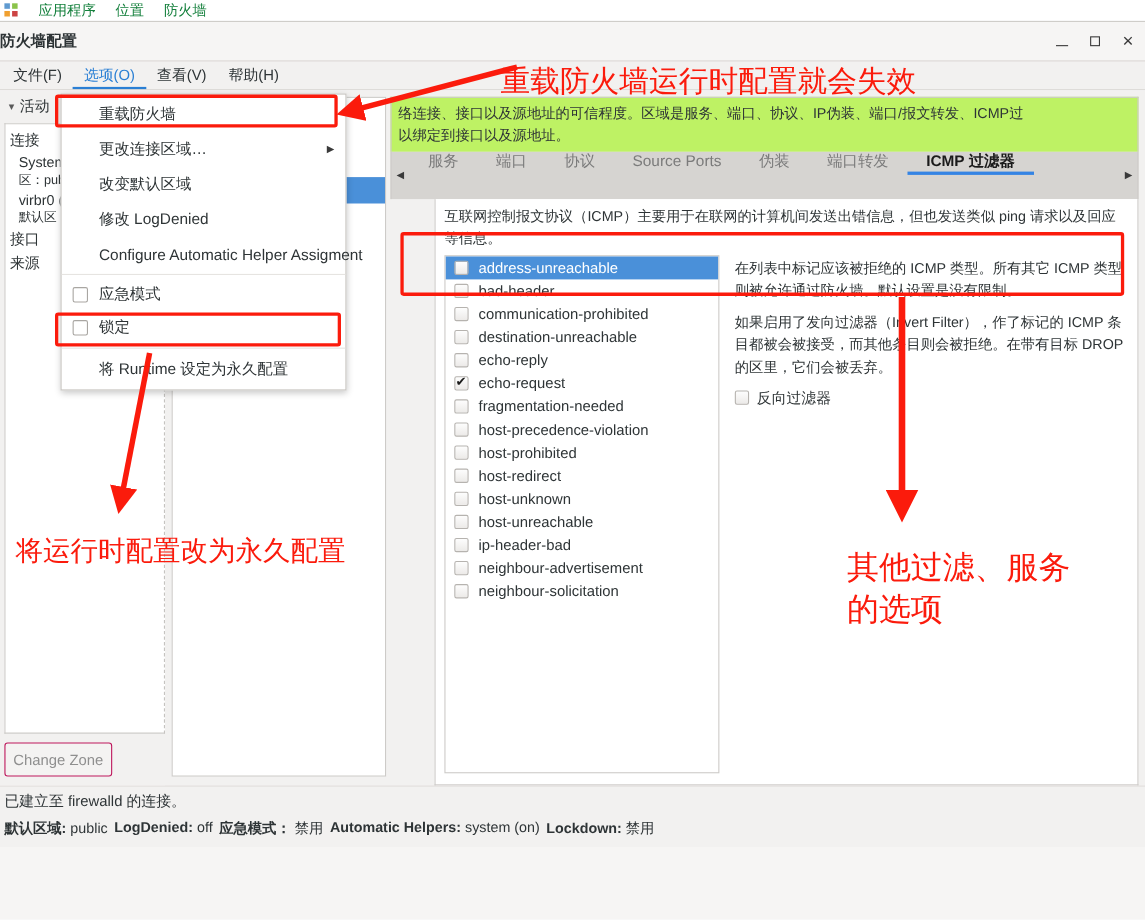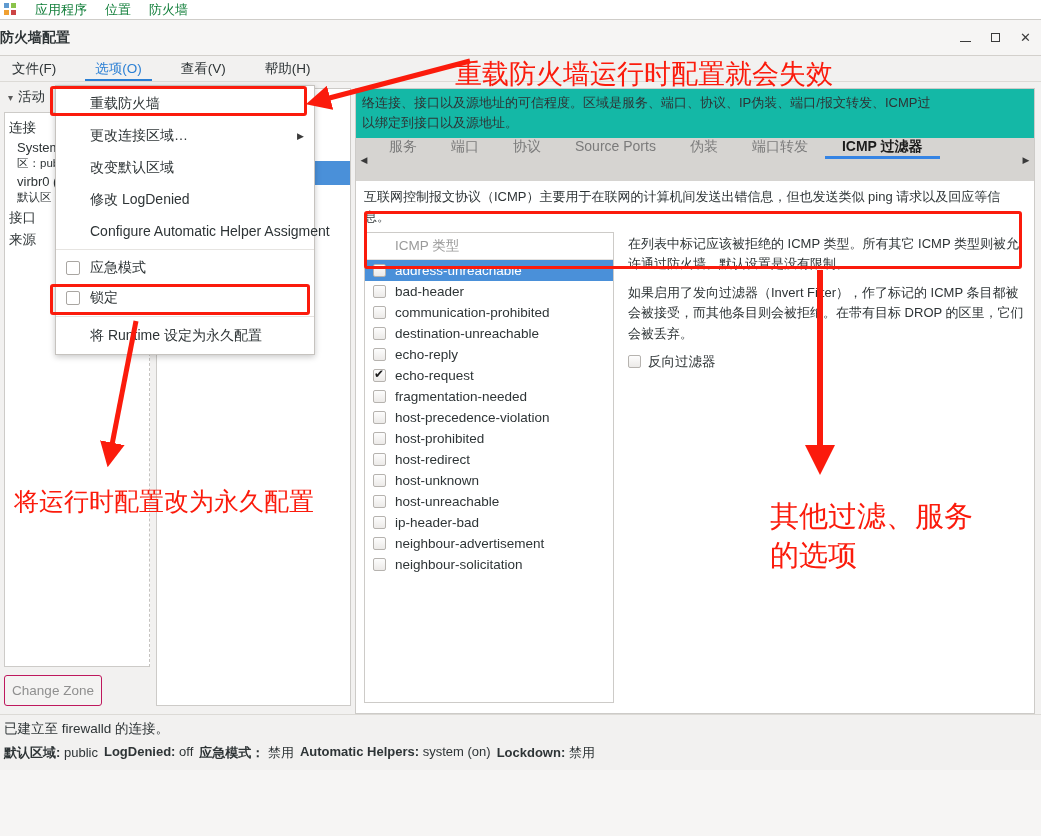--- a/index.html
+++ b/index.html
@@ -44,21 +44,21 @@
   #win-controls { position:absolute; right:10px; display:flex; gap:20px; align-items:center; color:#3a3a3a; }
   #win-controls span { font-size:13px; line-height:1; cursor:default; }
   .wc-min { display:inline-block; width:11px; border-bottom:1.5px solid #3a3a3a; height:7px;}
   .wc-max { display:inline-block; width:9px; height:9px; border:1.5px solid #3a3a3a;}
   .wc-close { font-size:15px; font-weight:500;}
 
   
   #menubar {
     position:relative; height:26px; background:#f2f1f0;
     border-bottom:1px solid #dcdad6;
-    display:flex; align-items:center; padding-left:2px; gap:19px;
+    display:flex; align-items:center; padding-left:2px; gap:0;
   }
   .menu-item { padding:3px 10px; font-size:13.5px; color:#2e3436; white-space:nowrap; }
   .menu-item.active { color:#2a7fd4; border-bottom:2px solid #2a7fd4; padding-bottom:1px;}
 
   
   #body-area { position:relative; height:632px; background:#f2f1f0; display:flex; }
 
   
   #left-col {
     width:150px; background:#f2f1f0; padding:4px 0 0 4px;
@@ -85,38 +85,38 @@
   #zone-list {
     flex:1; background:#ffffff; border:1px solid #cdcbc8; overflow:hidden;
     margin-bottom:8px;
   }
   .zone-row { padding:4px 8px; font-size:14px; color:#2e3436; }
   .zone-row.selected { background:#4a90d9; color:#ffffff; }
 
   
   #right-col { flex:1; position:relative; padding:6px 6px 0 0; display:flex; flex-direction:column;}
   #zone-desc {
-    background:#14b8a6; border:1px solid #cdcbc8; border-bottom:none;
+    background:#bef264; border:1px solid #cdcbc8; border-bottom:none;
     padding:4px 6px; font-size:13px; line-height:1.5; color:#2e3436;
     height:50px; overflow:hidden;
   }
   #tabbar {
     background:#d6d4d1; border-left:1px solid #cdcbc8; border-right:1px solid #cdcbc8;
     display:flex; align-items:stretch; height:43px;
   }
   .tab-scroll { width:16px; display:flex; align-items:center; justify-content:center; font-size:9px; color:#3a3a3a;}
   .tabs { flex:1; display:flex; align-items:flex-start; }
   .tab {
     display:flex; align-items:center; padding:0 17px; font-size:14px; color:#7b7b7b;
     white-space:nowrap;
   }
   .tab.active { color:#1b1b1b; font-weight:bold; border-bottom:3px solid #3584e4; }
   #tab-panel {
     flex:1; background:#ffffff; border:1px solid #cdcbc8; border-top:none;
-    display:flex; flex-direction:column; overflow:hidden;
+    display:flex; flex-direction:column; overflow:hidden;margin-left:40px;
   }
   #tab-intro { padding:6px 8px 2px 8px; font-size:13px; line-height:1.5; color:#2e3436;}
   #tab-cols { flex:1; display:flex; padding:4px 8px 10px 8px; gap:10px; overflow:hidden;}
   #icmp-list-wrap { width:250px; border:1px solid #cdcbc8; background:#ffffff; display:flex; flex-direction:column; overflow:hidden;}
   #icmp-head { padding:4px 8px 4px 30px; font-size:13.5px; color:#9a9a9a; border-bottom:1px solid #e4e2e0;}
   #icmp-rows { flex:1; overflow:hidden;}
   .icmp-row { display:flex; align-items:center; gap:9px; padding:3px 8px; font-size:13.5px; color:#2e3436;}
   .icmp-row.selected { background:#4a90d9; color:#ffffff;}
   .cbx {
     width:13px; height:13px; border:1px solid #b6b3af; border-radius:2px;
@@ -236,21 +236,20 @@
             <div class="tab active">ICMP 过滤器</div>
           </div>
           <div class="tab-scroll">▶</div>
         </div>
 
         <div id="tab-panel">
           <div id="tab-intro">互联网控制报文协议（ICMP）主要用于在联网的计算机间发送出错信息，但也发送类似 ping 请求以及回应等信息。</div>
           <div id="tab-cols">
 
             <div id="icmp-list-wrap">
-              <div id="icmp-head">ICMP 类型</div>
               <div id="icmp-rows">
                 <div class="icmp-row selected">
                   <span class="cbx"></span>
                   <span>address-unreachable</span>
                 </div>
                 <div class="icmp-row">
                   <span class="cbx"></span>
                   <span>bad-header</span>
                 </div>
                 <div class="icmp-row">

